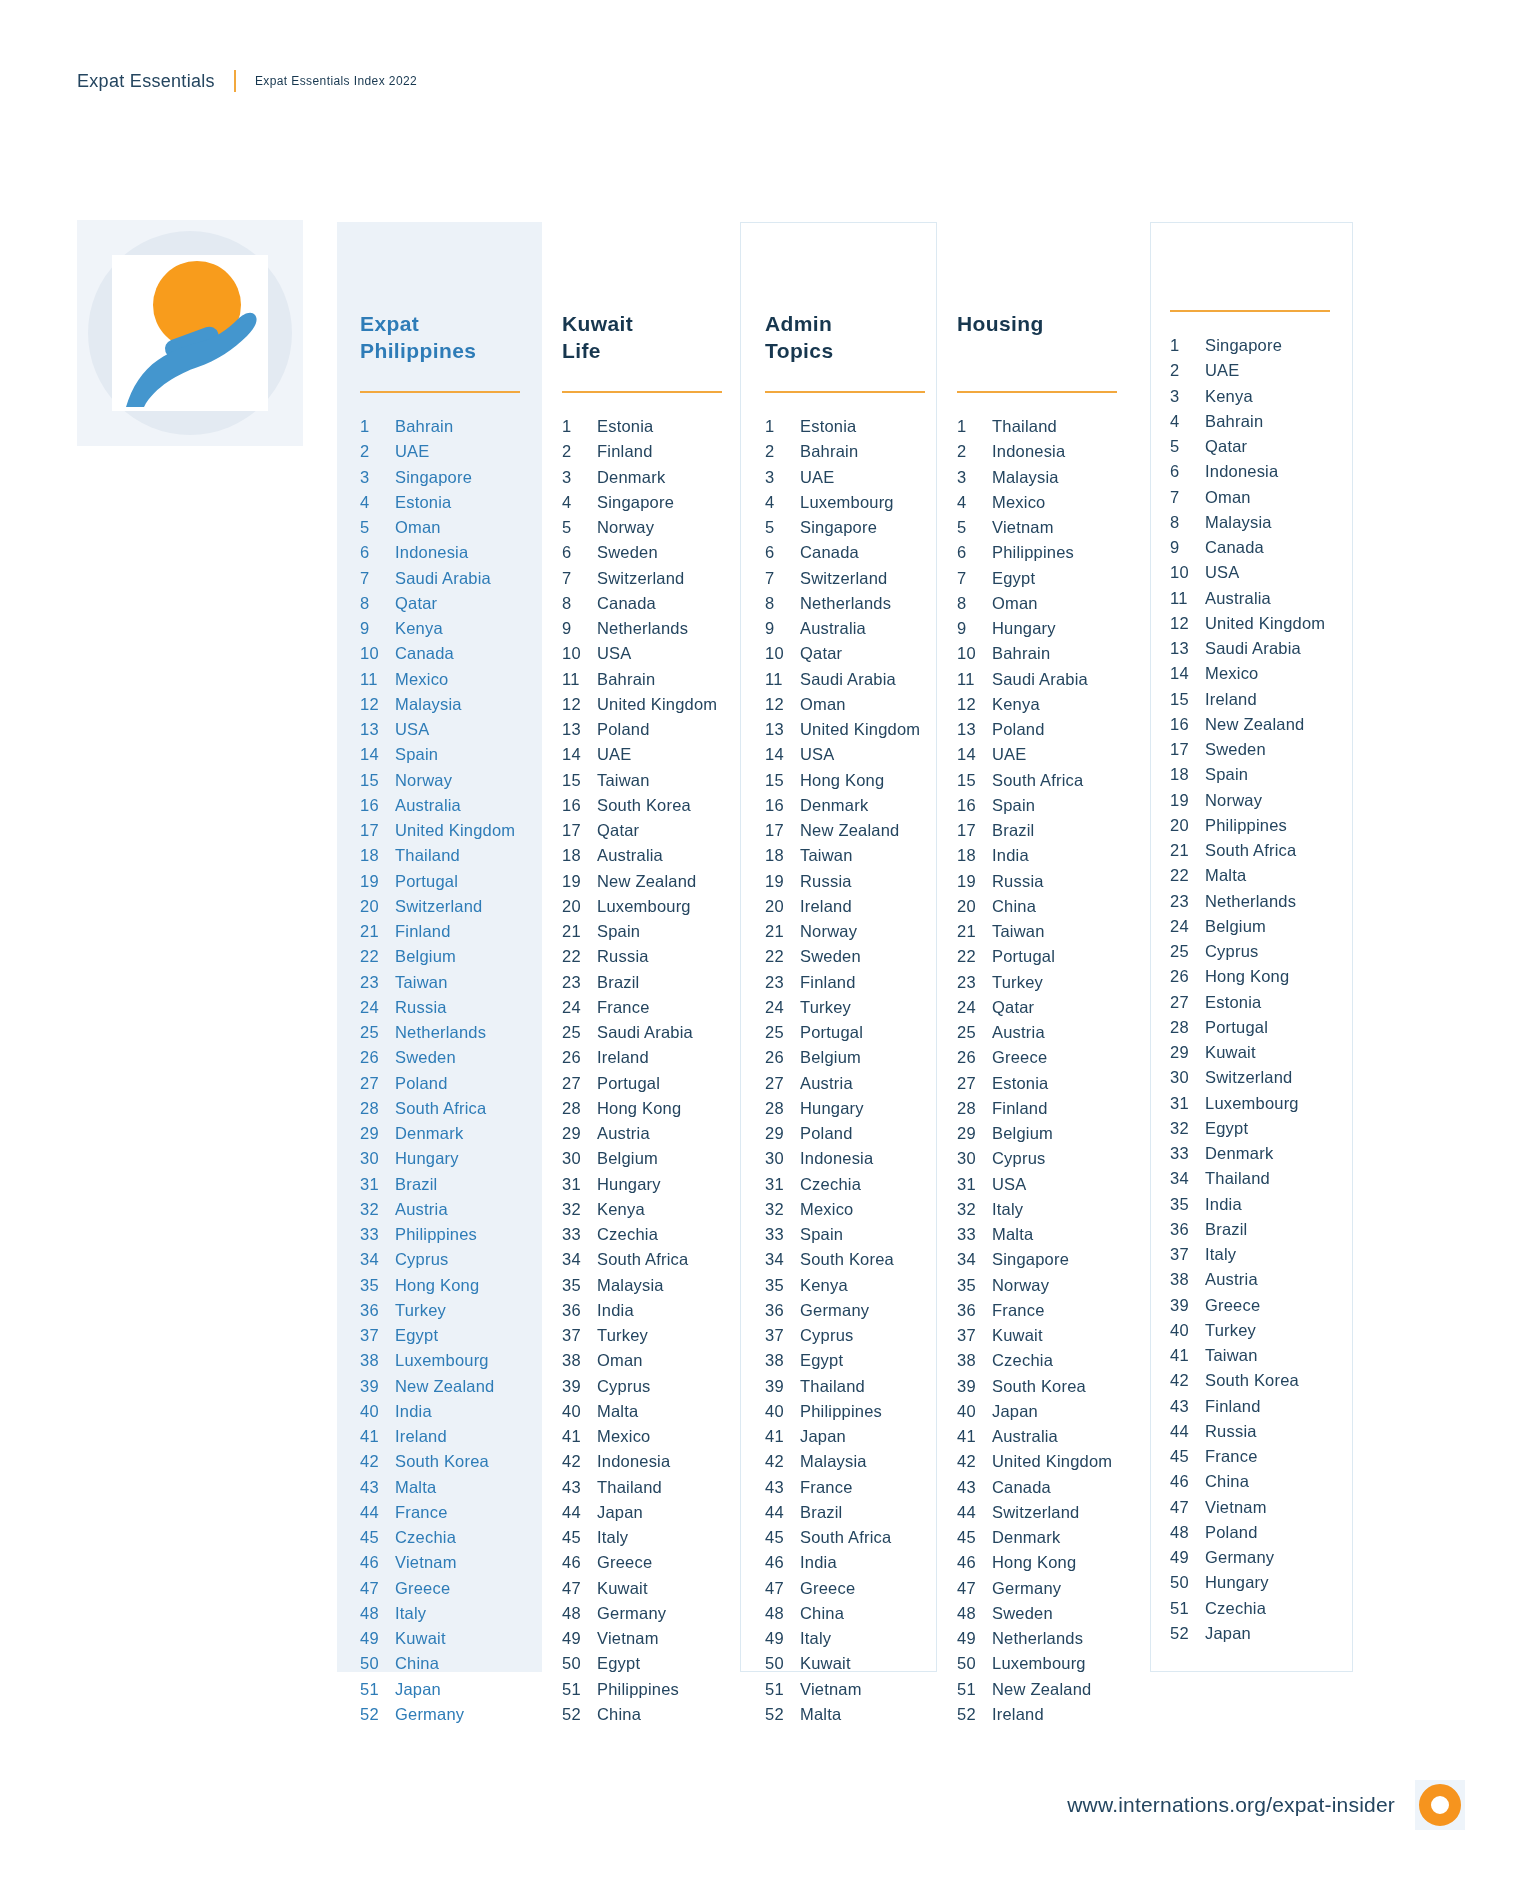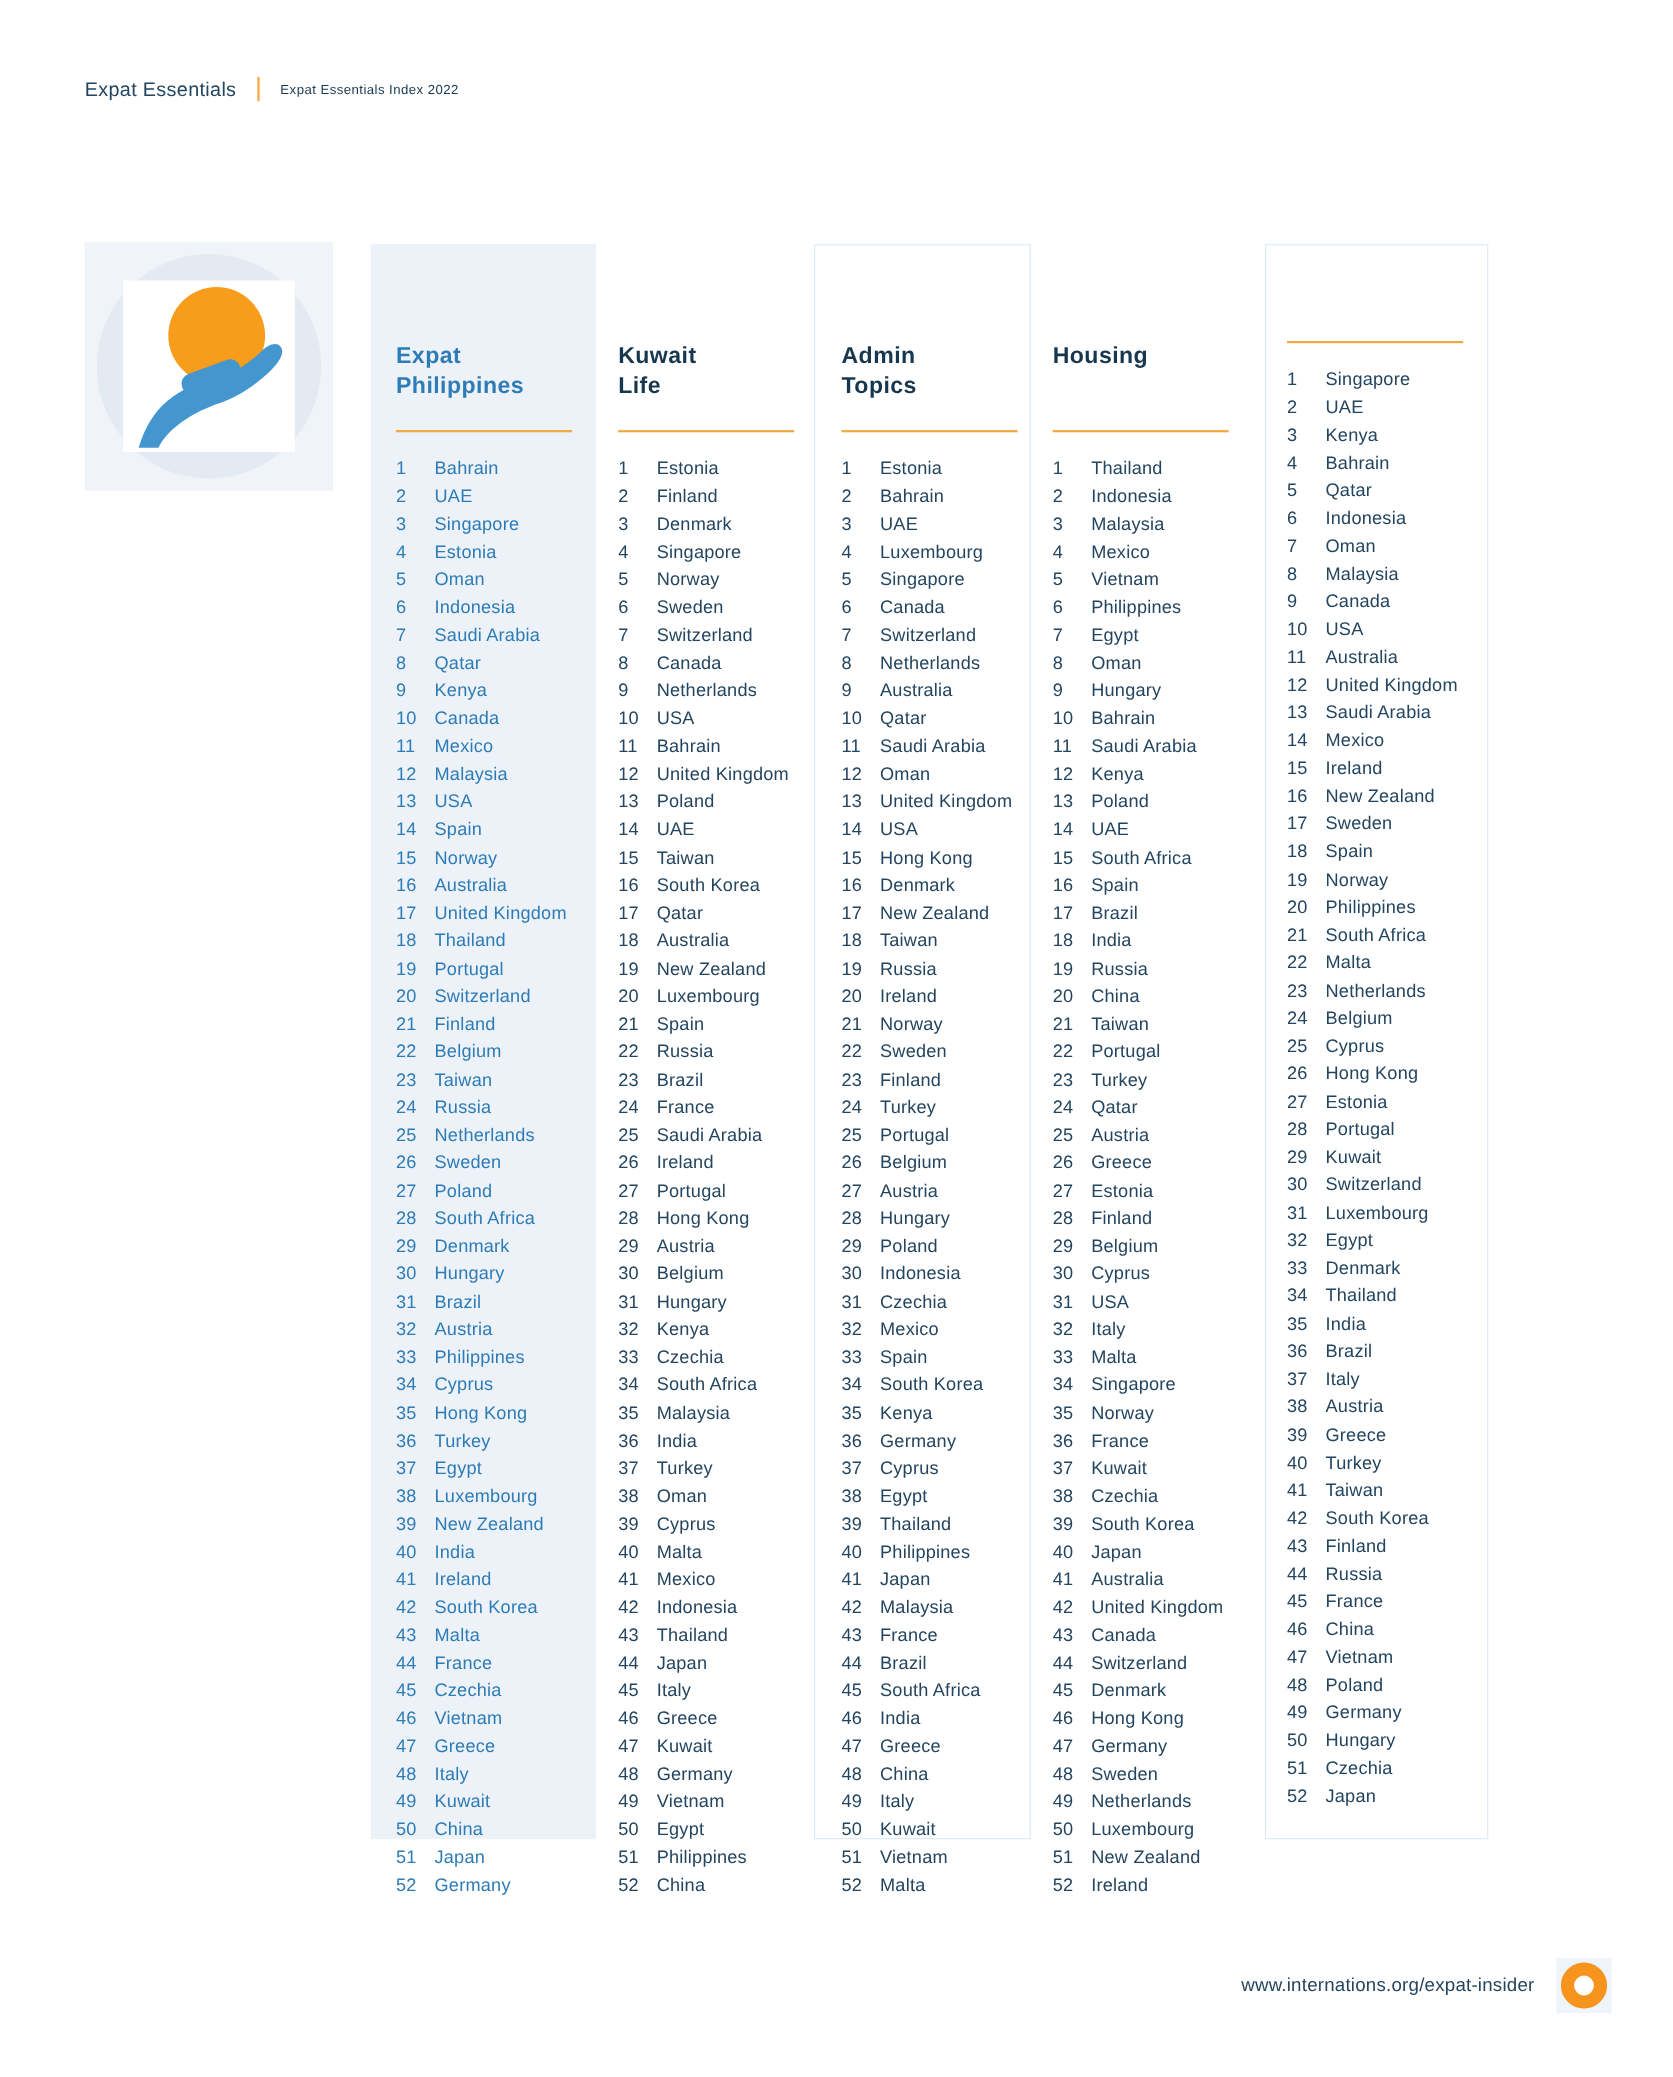--- a/index.html
+++ b/index.html
@@ -37,21 +37,21 @@
   .col-header span{display:block;}
   #col-1 .col-header{color:var(--blue);}
   .underline{width:160px;height:2px;background:var(--orange-line);}
   .rows{margin-top:21px;}
   .row{height:25.25px;display:flex;align-items:center;font-size:16.5px;color:var(--navy);letter-spacing:.2px;white-space:nowrap;}
   #col-1 .row{color:var(--blue);}
   .rank{flex:0 0 35px;}
   .country{flex:0 0 auto;}
 
   .footer{position:absolute;top:1780px;right:56px;display:flex;align-items:center;gap:20px;}
-  .footer .url{font-size:17px;color:var(--navy);letter-spacing:.2px;}
+  .footer .url{font-size:21px;color:var(--navy);letter-spacing:.2px;}
   .logo-tile{width:50px;height:50px;background:#EEF4FA;display:flex;align-items:center;justify-content:center;}
   .logo-ring{width:18px;height:18px;border:12px solid var(--logo-orange);border-radius:50%;background:#ffffff;}
 </style>
 </head>
 <body style="--navy: #24455F; --navy-dark: #17374F; --blue: #2E7CB7; --orange-line: #F2A83E; --logo-orange: #F6941E; --panel-fill: #ECF2F8; --panel-border: #DCE9F2; --hand-blue: #4496CE; --ball-orange: #F89C1C;">
 
 <div class="breadcrumb">
   <span class="section">Expat Essentials</span>
   <span class="sep"></span>
   <span class="title">Expat Essentials Index 2022</span>

